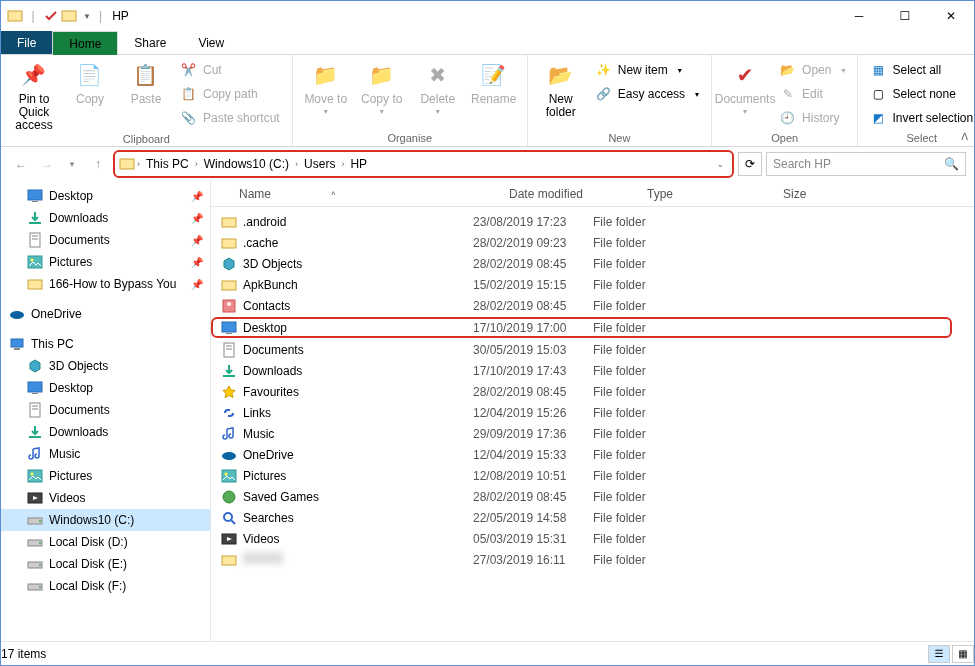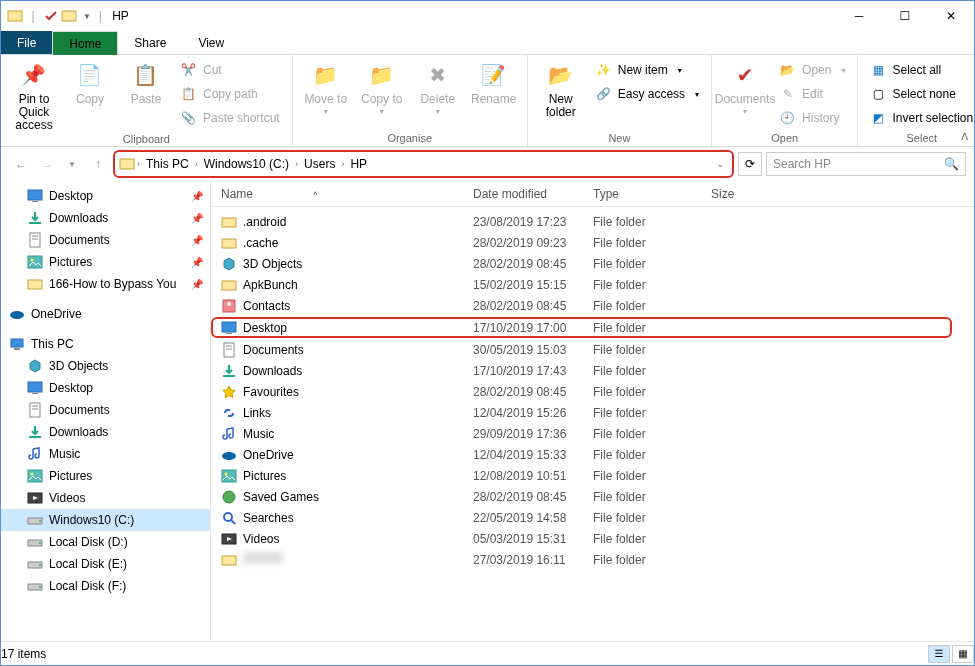--- a/index.html
+++ b/index.html
@@ -38,21 +38,21 @@
 .nav { width: 210px; border-right: 1px solid #e5e5e5; overflow-y: auto; padding: 4px 0; position: relative; }
 .nav::-webkit-scrollbar { width: 16px; }
 .nav::-webkit-scrollbar-thumb { background: #c1c1c1; }
 .nav::-webkit-scrollbar-track { background: #f0f0f0; }
 .navitem { height: 22px; display: flex; align-items: center; gap: 6px; padding-right: 6px; }
 .navitem.sel { background: #cce8ff; }
 .navitem .pin { margin-left: auto; color: #555; font-size: 10px; }
 .navitem .nic { width: 16px; height: 16px; display: inline-flex; align-items: center; justify-content: center; }
 .filelist { flex: 1; display: flex; flex-direction: column; overflow: hidden; }
 .header { height: 26px; border-bottom: 1px solid #e5e5e5; display: flex; padding-left: 10px; color: #555; }
-.header > div { display: flex; align-items: center; }
+.header > div { display: flex; align-items: center; margin-left: 18px; }
 .col-name { width: 252px; }
 .col-date { width: 120px; }
 .col-type { width: 118px; }
 .col-size { width: 80px; }
 .sortarr { margin-left: 60px; font-size: 8px; }
 .rows { flex: 1; overflow-y: auto; padding-top: 4px; }
 .row { height: 21px; display: flex; align-items: center; padding-left: 10px; }
 .row.highlight { border: 2px solid #d93025; border-radius: 6px; margin: 1px 22px 1px 0; padding-left: 8px; }
 .row .ric { width: 16px; height: 16px; margin-right: 6px; display: inline-flex; align-items: center; justify-content: center; }
 .row .rn { width: 230px; }

